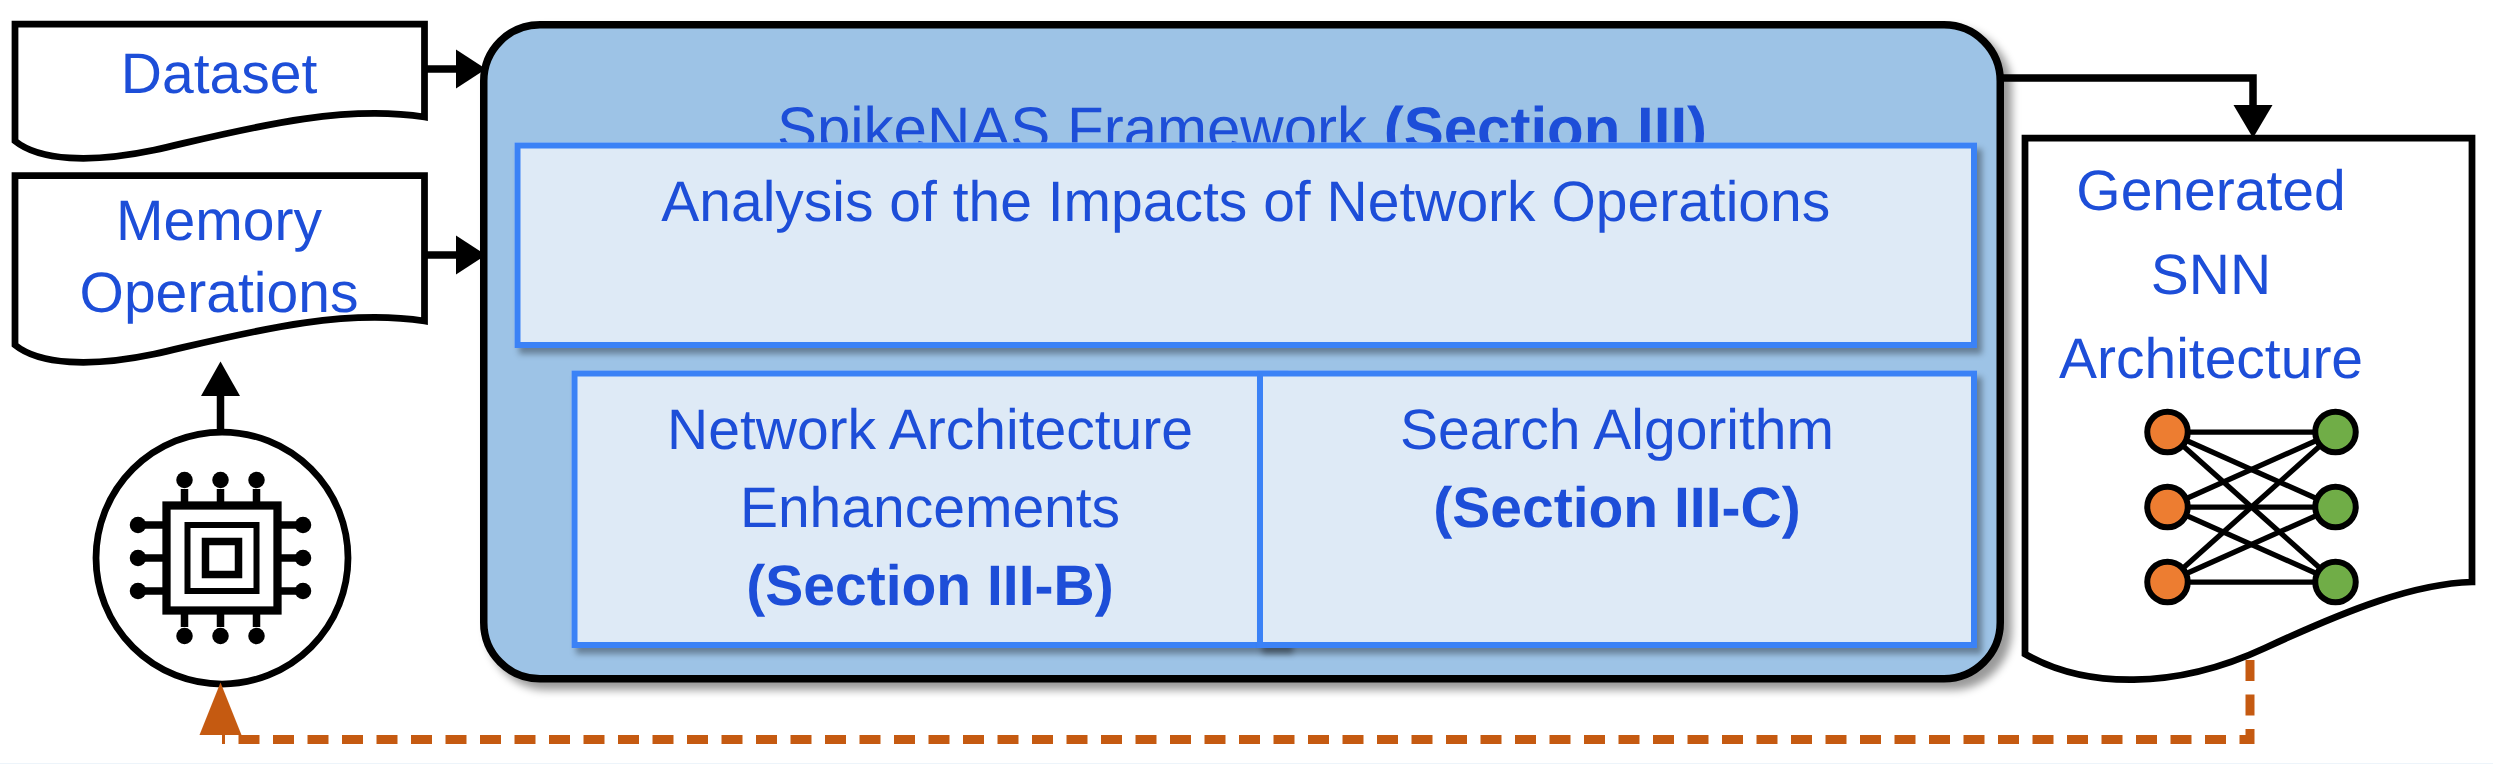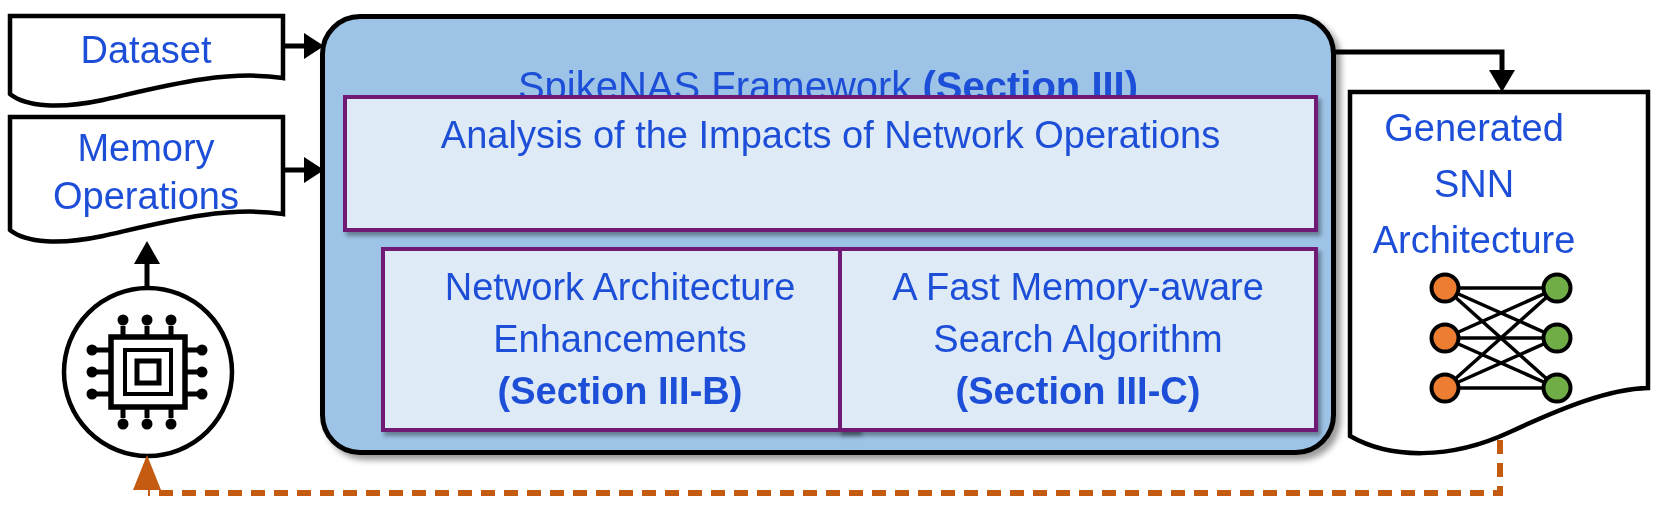--- a/index.html
+++ b/index.html
@@ -20,21 +20,21 @@
     border-radius:40px; box-shadow:5px 5px 6px rgba(0,0,0,.40);
   }
   .main-title {
     position:absolute; left:0; top:13px; width:100%;
     text-align:center; font-size:40px; line-height:48px;margin-top:30px;
   }
   .b { font-weight:bold; }
 
   .sub-box {
     position:absolute; box-sizing:border-box; background:#DEEAF6;
-    border:4px solid #701a75; box-shadow:3px 4px 4px rgba(0,0,0,.35);
+    border:4px solid #3b82f6; box-shadow:3px 4px 4px rgba(0,0,0,.35);
     text-align:center; font-size:38px; line-height:52px;
   }
   #box-a { left:18px;  top:76px;  width:975px; height:137px; padding-top:10px; }
   #box-b { left:20px;  top:228px; width:478px; height:185px; padding-top:10px;margin-left:36px; }
   #box-c { left:513px; top:228px; width:480px; height:185px; padding-top:10px; }
 </style>
 </head>
 <body>
 
 <div class="canvas">
@@ -141,21 +141,20 @@
       <div>Analysis of the Impacts of Network Operations</div>
     </div>
 
     <div class="sub-box" id="box-b">
       <div>Network Architecture</div>
       <div>Enhancements</div>
       <div class="b">(Section III-B)</div>
     </div>
 
     <div class="sub-box" id="box-c">
-      <div>A Fast Memory-aware</div>
       <div>Search Algorithm</div>
       <div class="b">(Section III-C)</div>
     </div>
   </div>
 
   <div class="doc-label" id="generated-label">
     <div>Generated</div>
     <div>SNN</div>
     <div>Architecture</div>
   </div>

